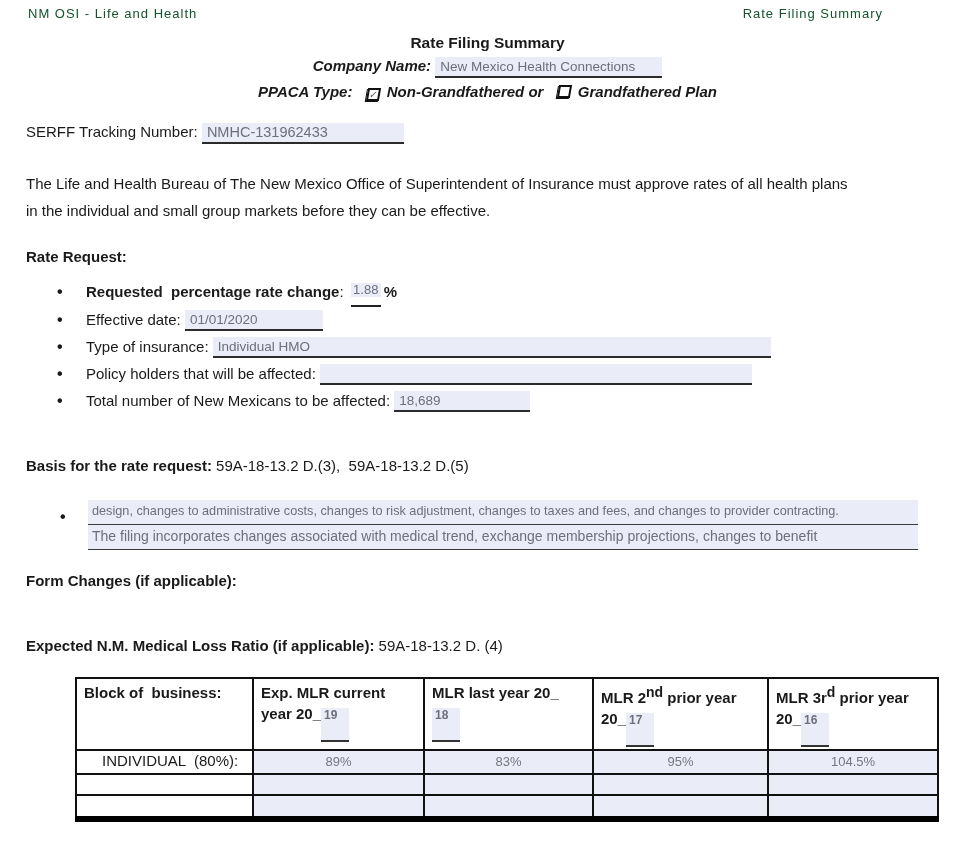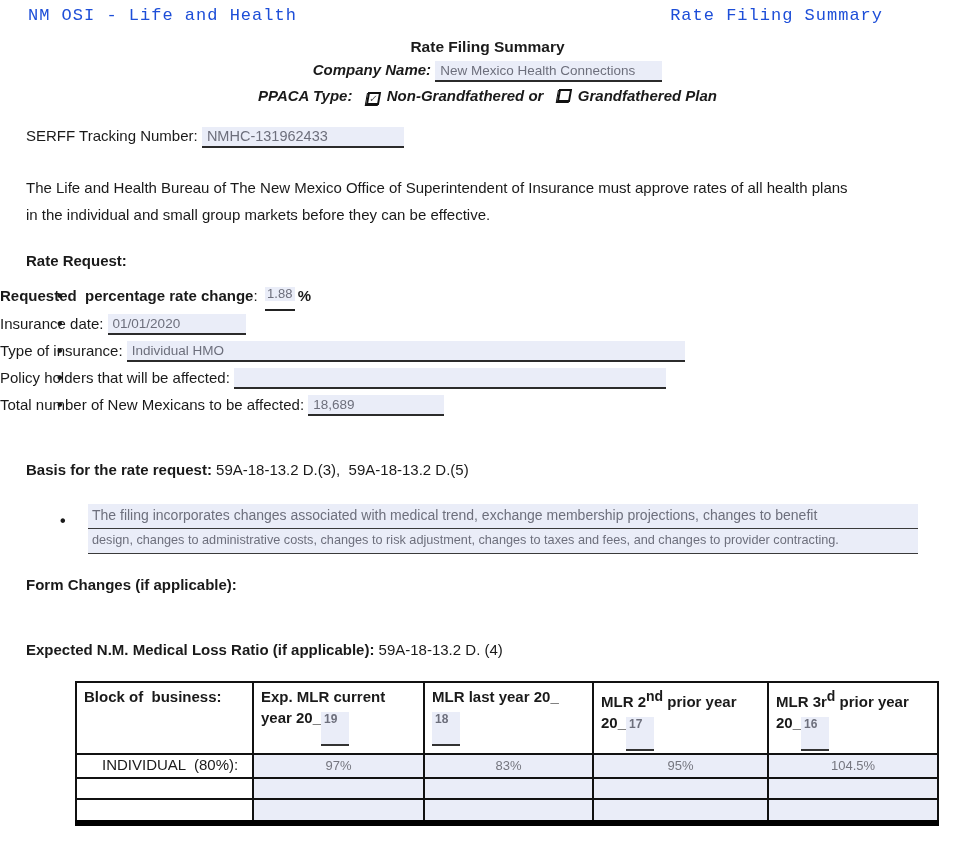--- a/index.html
+++ b/index.html
@@ -13,24 +13,24 @@
     font-family: "Liberation Sans", sans-serif;
     font-size: 15px;
     color: #1a1a1a;
     overflow: hidden;
   }
   .pre { white-space: pre-wrap; }
 
   
   .top-bar { display:flex; justify-content:space-between; padding:6px 92px 0 28px; }
   .fancy {
-    font-family: Liberation Mono, monospace;
-    font-size: 17px;
+    font-family: Liberation Sans, sans-serif;
+    font-size: 13px;
     letter-spacing: 1px;
-    color:#1d4ed8;
+    color:#14532d;
   }
 
   
   .reset-btn {
     position:absolute; top:30px; right:0;
     width:118px; height:31px;
     background:#c0c0c0;
     border:none;
     font-family:"Liberation Sans", sans-serif;
     font-weight:bold; font-size:18px; color:#000;
@@ -77,21 +77,21 @@
 
   .serff-row { margin:20px 0 0 26px; }
   .serff-row .lab { font-weight:normal; }
   .serff-field { width:202px; font-size:14.5px; }
 
   .intro { margin:26px 26px 0 26px; width:835px; line-height:27px; }
 
   .section-h { margin:24px 0 0 26px; font-weight:bold; }
 
   ul.bullets { list-style:none; margin-top:14px; }
-  ul.bullets li { position:relative; min-height:27px; line-height:26px; }
+  ul.bullets li { position:relative; padding-left:86px; min-height:27px; line-height:26px; }
   ul.bullets li::before {
     content:"\2022";
     position:absolute; left:57px; top:0;
     font-weight:bold; font-size:16px;
   }
   .b-bold { font-weight:bold; }
 
   
   .mini-wrap { display:inline-block; width:30px; border-bottom:2px solid #222; margin:0 3px; }
   .mini-val {
@@ -189,21 +189,21 @@
   <p class="intro">The Life and Health Bureau of The New Mexico Office of Superintendent of Insurance must approve rates of all health plans in the individual and small group markets before they can be effective.</p>
 
   <div class="section-h">Rate Request:</div>
 
   <ul class="bullets">
     <li>
       <span class="b-bold pre">Requested  percentage rate change</span><span>:</span>
       <span class="mini-wrap"><span class="mini-val">1.88</span></span><span class="b-bold">%</span>
     </li>
     <li>
-      <span>Insurance date:</span>
+      <span>Effective date:</span>
       <span class="field date-field">01/01/2020</span>
     </li>
     <li>
       <span>Type of insurance:</span>
       <span class="field type-field">Individual HMO</span>
     </li>
     <li>
       <span>Policy holders that will be affected:</span>
       <span class="field policy-field"></span>
     </li>
@@ -211,22 +211,22 @@
       <span>Total number of New Mexicans to be affected:</span>
       <span class="field total-field">18,689</span>
     </li>
   </ul>
 
   <div class="section-h basis-h">
     <span>Basis for the rate request:</span><span class="refs pre"> 59A-18-13.2 D.(3),  59A-18-13.2 D.(5)</span>
   </div>
 
   <div class="basis-bullet">
+    <div class="basis-line l2">design, changes to administrative costs, changes to risk adjustment, changes to taxes and fees, and changes to provider contracting.</div>
     <div class="basis-line l1">The filing incorporates changes associated with medical trend, exchange membership projections, changes to benefit</div>
-    <div class="basis-line l2">design, changes to administrative costs, changes to risk adjustment, changes to taxes and fees, and changes to provider contracting.</div>
   </div>
 
   <div class="section-h form-changes">Form Changes (if applicable):</div>
 
   <div class="section-h mlr-h">
     <span>Expected N.M. Medical Loss Ratio (if applicable):</span><span class="ref pre"> 59A-18-13.2 D. (4)</span>
   </div>
 
   <table class="mlr">
     <colgroup>
@@ -250,21 +250,21 @@
         <span>MLR 2</span><sup>nd</sup><span> prior year</span><br>
         <span>20</span><span class="u">_</span><span class="year-box">17</span>
       </th>
       <th>
         <span>MLR 3r</span><sup>d</sup><span> prior year</span><br>
         <span>20</span><span class="u">_</span><span class="year-box">16</span>
       </th>
     </tr>
     <tr>
       <td class="rowlab">INDIVIDUAL  (80%):</td>
-      <td class="val">97%</td>
+      <td class="val">89%</td>
       <td class="val">83%</td>
       <td class="val">95%</td>
       <td class="val">104.5%</td>
     </tr>
     <tr class="short">
       <td class="rowlab"></td>
       <td class="val"></td>
       <td class="val"></td>
       <td class="val"></td>
       <td class="val"></td>

